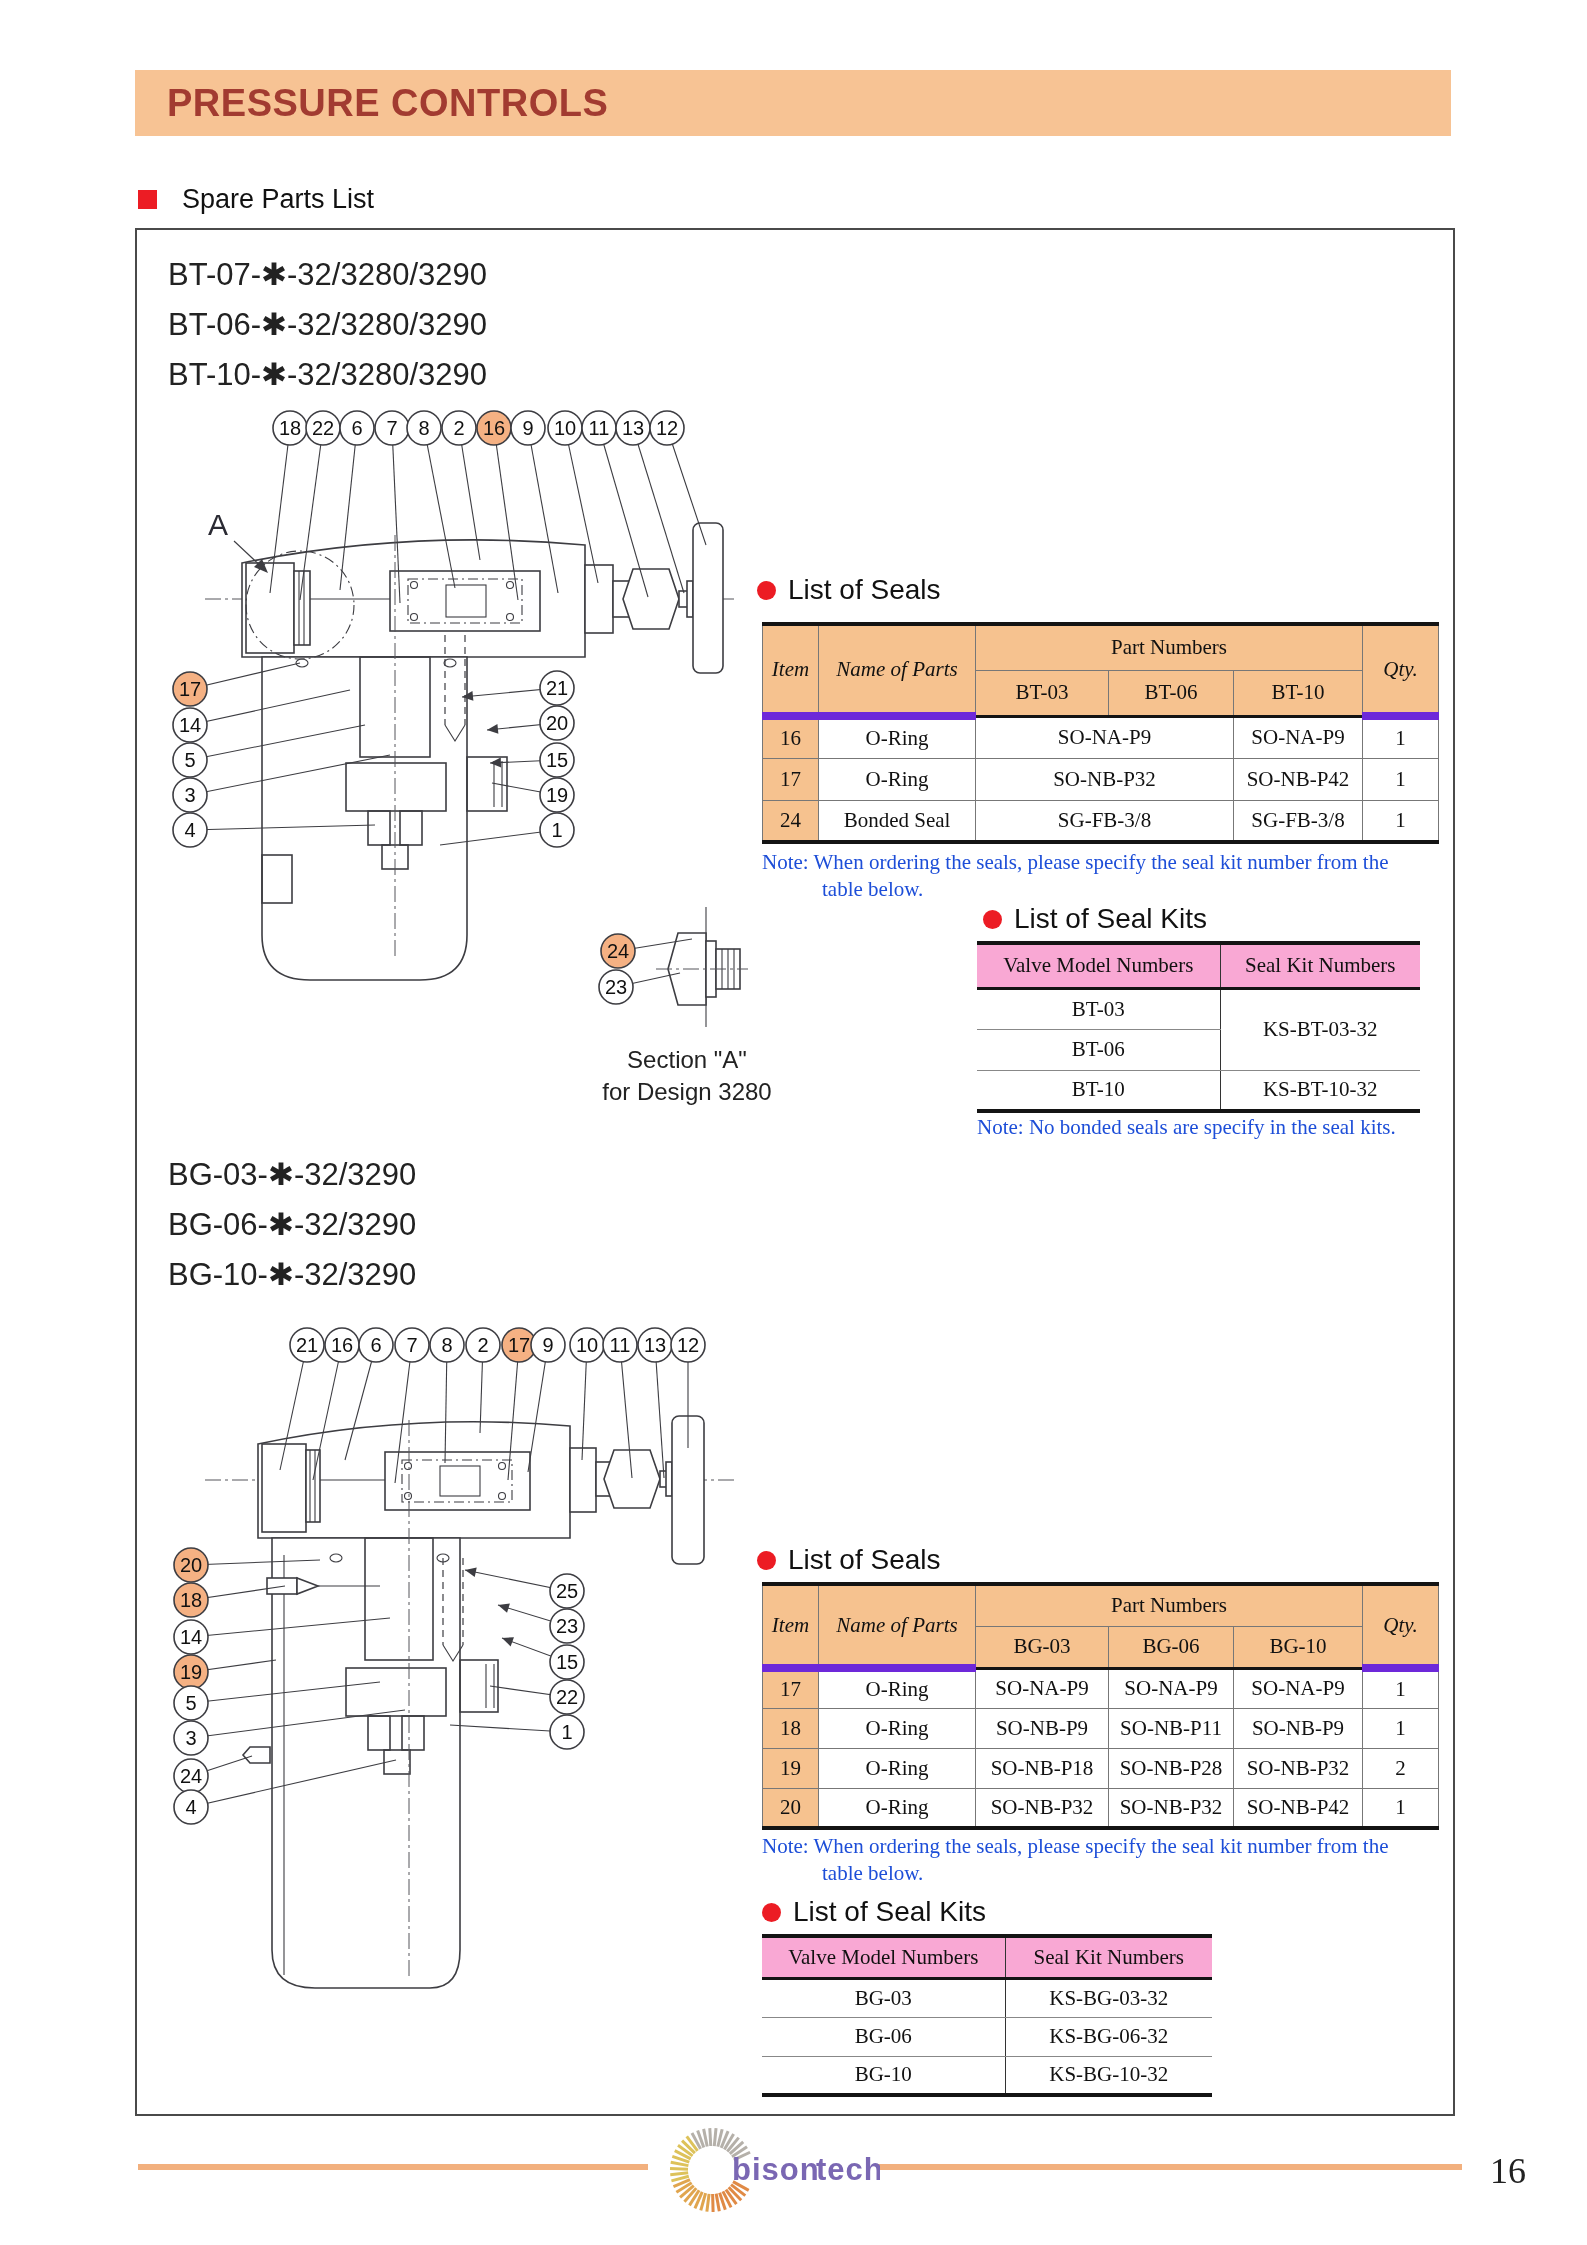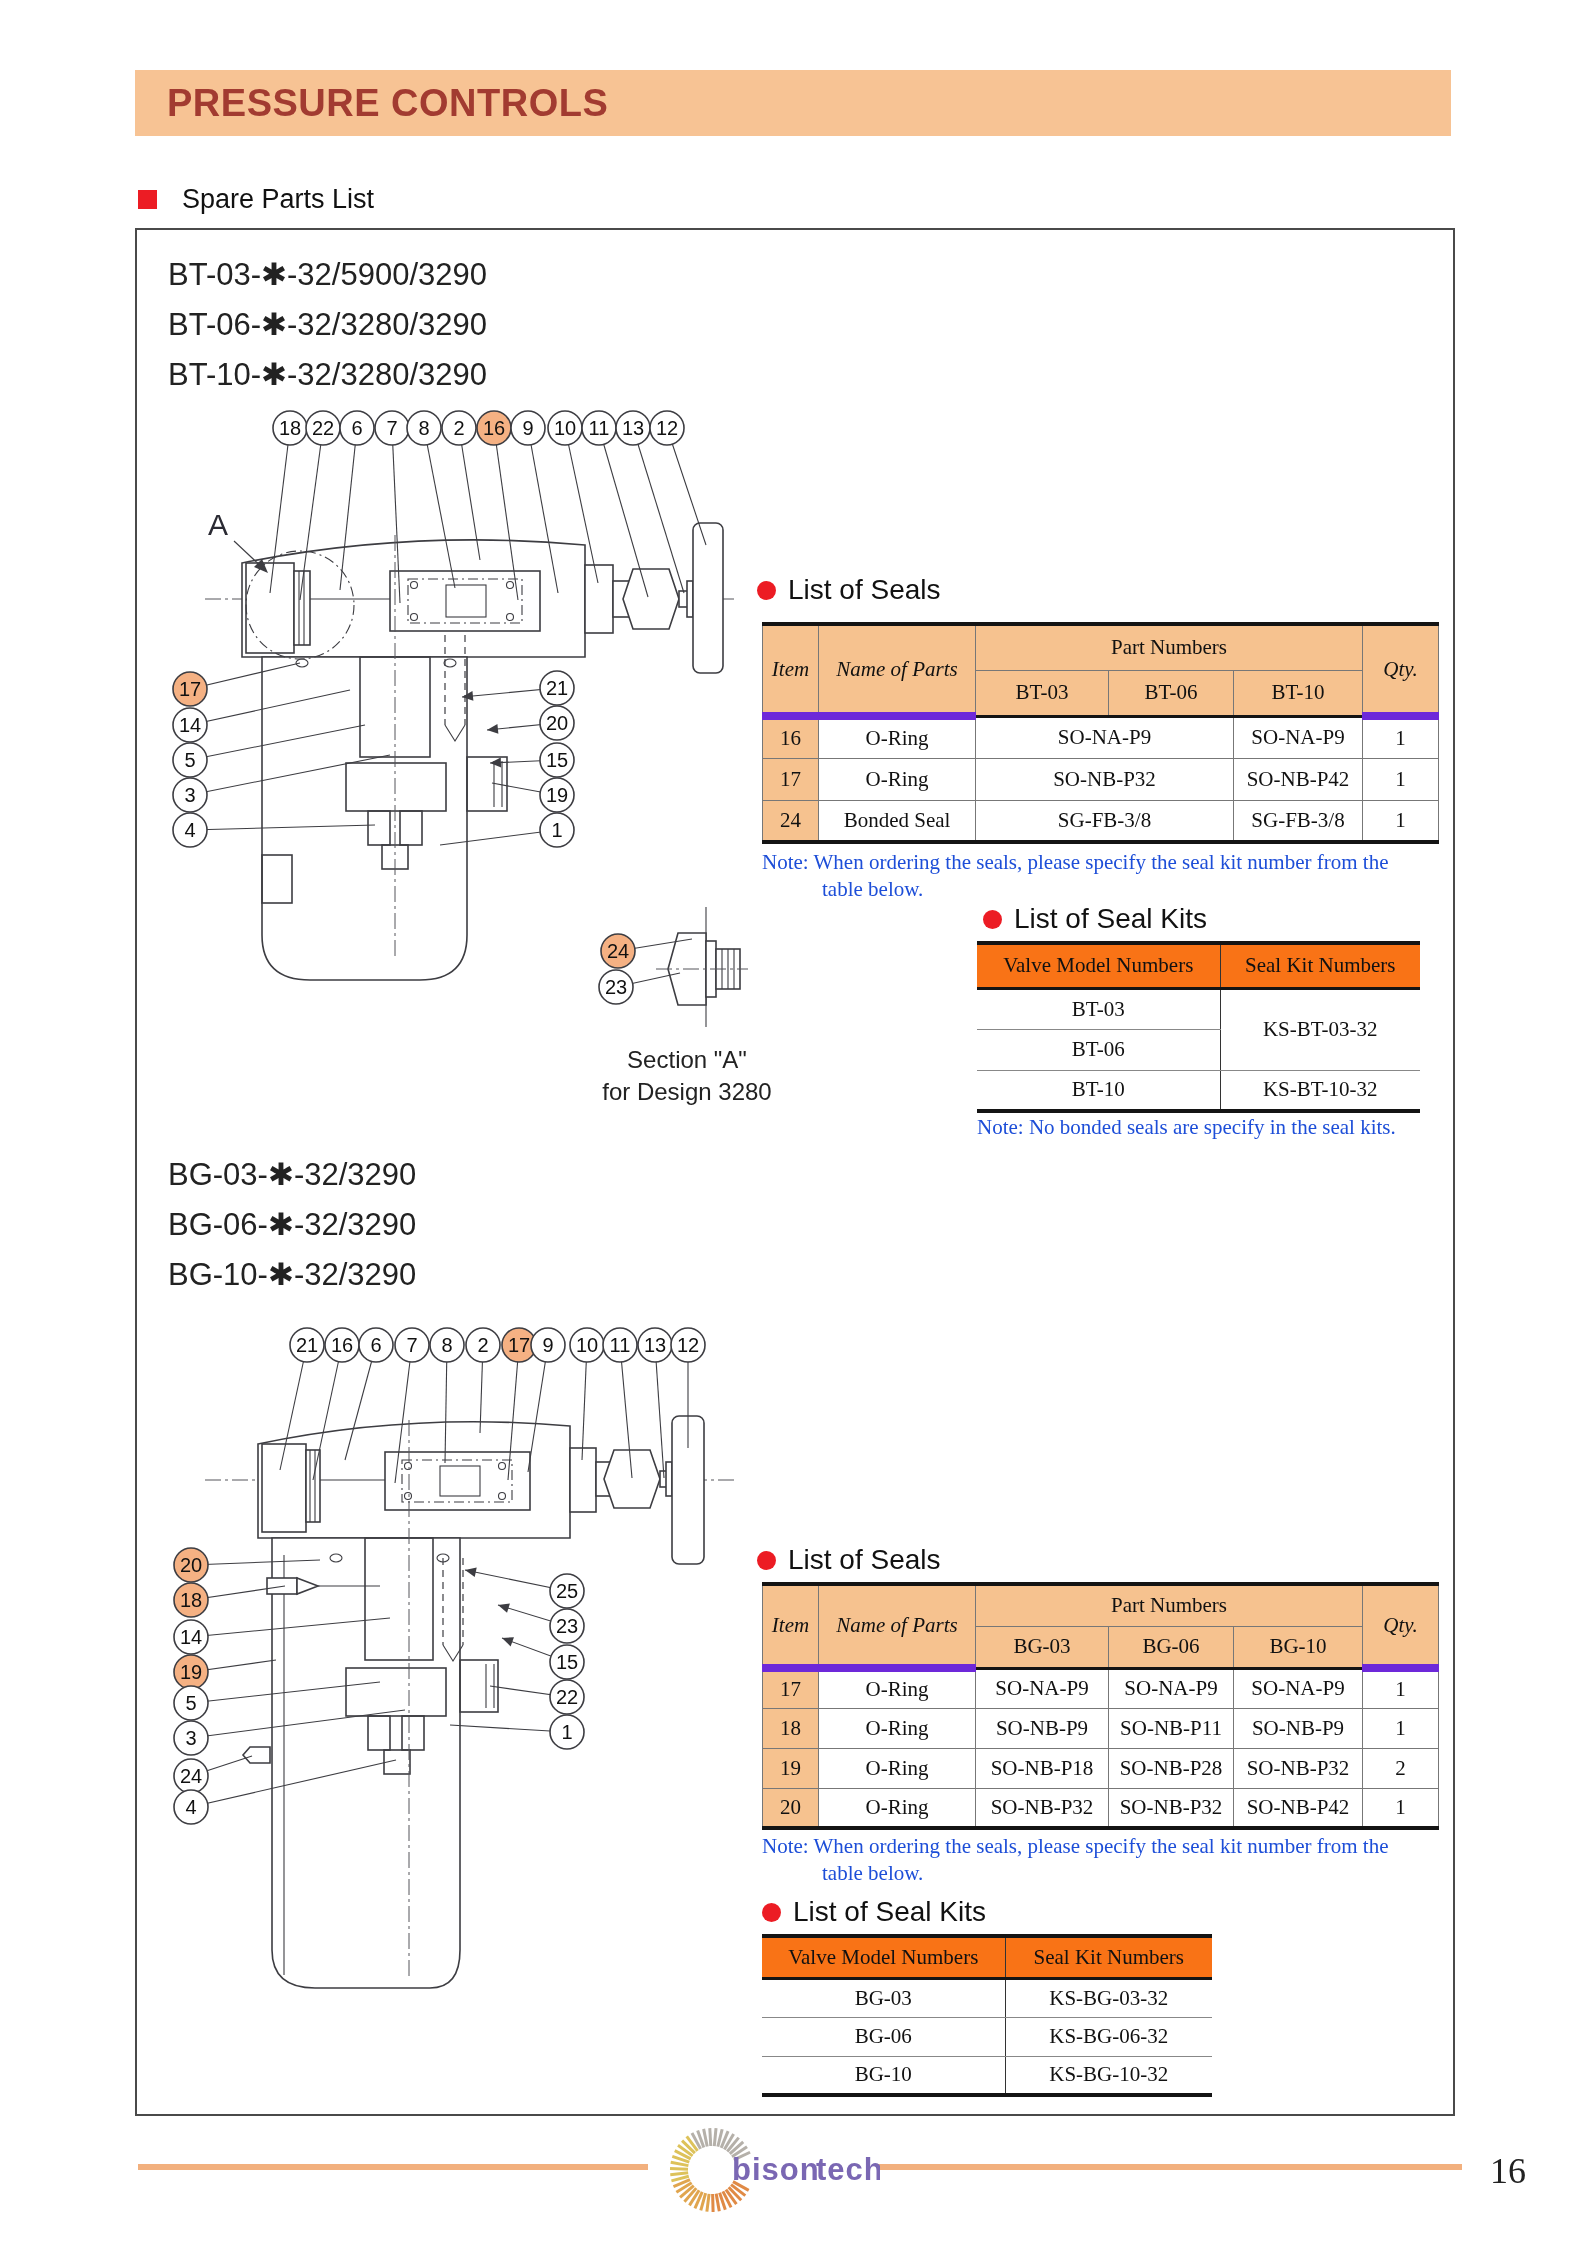--- a/index.html
+++ b/index.html
@@ -28,21 +28,21 @@
   table{border-collapse:collapse;table-layout:fixed;font-family:"Liberation Serif",serif;
         font-size:21px;color:#111;}
   .seals-table{border-top:4px solid #141414;border-bottom:4px solid #141414;}
   .seals-table th,.seals-table td{border:1px solid #777;text-align:center;padding:0;font-weight:normal;}
   .seals-table thead th{background:#F6C28F;}
   .seals-table thead tr:last-child th{border-bottom:3px solid #141414;}
   .seals-table thead th[rowspan]{border-bottom:8px solid #6d28d9;font-style:italic;}
   .seals-table td.item{background:#F6C28F;}
   .kits-table{border-top:4px solid #141414;border-bottom:4px solid #141414;}
   .kits-table th,.kits-table td{text-align:center;padding:0;font-weight:normal;border:none;}
-  .kits-table th{background:#f97316;border-bottom:3px solid #141414;text-align:center;}
+  .kits-table th{background:#f9a8d4;border-bottom:3px solid #141414;text-align:center;}
   .kits-table th+th,.kits-table td+td{border-left:1.5px solid #333;}
   .kits-table td{border-bottom:1px solid #888;}
   .kits-table tr:last-child td{border-bottom:none;}
 
   .note{font-family:"Liberation Serif",serif;font-size:21px;color:#1d4ed8;white-space:nowrap;}
 
   .caption{font-size:24px;color:#222;text-align:center;width:200px;}
 
   
   .mk{stroke:#3d3d42;stroke-width:1.6;fill:#fff;}
@@ -74,21 +74,21 @@
   </div>
 
   <div class="abs section-label">
     <span class="red-square"></span>
     <span class="t">Spare Parts List</span>
   </div>
 
   <div class="abs content-box"></div>
 
   <div class="abs models" style="top:250px;">
-    <div>BT-03-✱-32/5900/3290</div>
+    <div>BT-07-✱-32/3280/3290</div>
     <div>BT-06-✱-32/3280/3290</div>
     <div>BT-10-✱-32/3280/3290</div>
   </div>
 
   <svg id="d1" class="abs" style="left:150px;top:395px;" width="600" height="740" viewBox="0 0 600 740">
 
     <path class="cl" d="M55 204 H585"></path>
 
     <path class="mk" d="M92 262 V168 Q260 134 435 150 V262 Z"></path>
 

